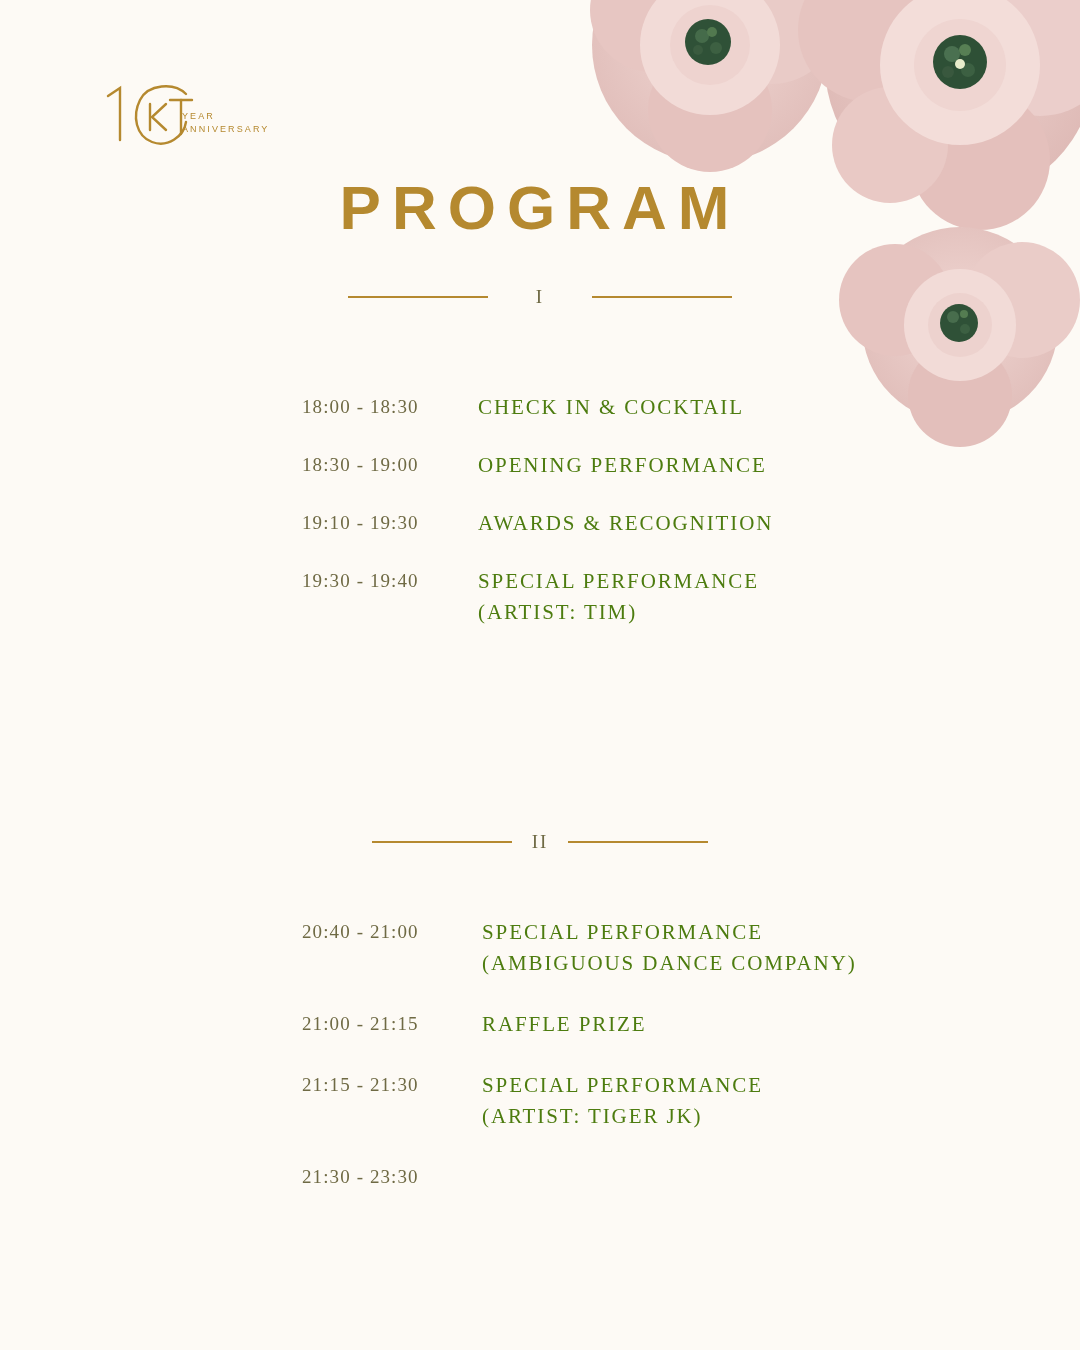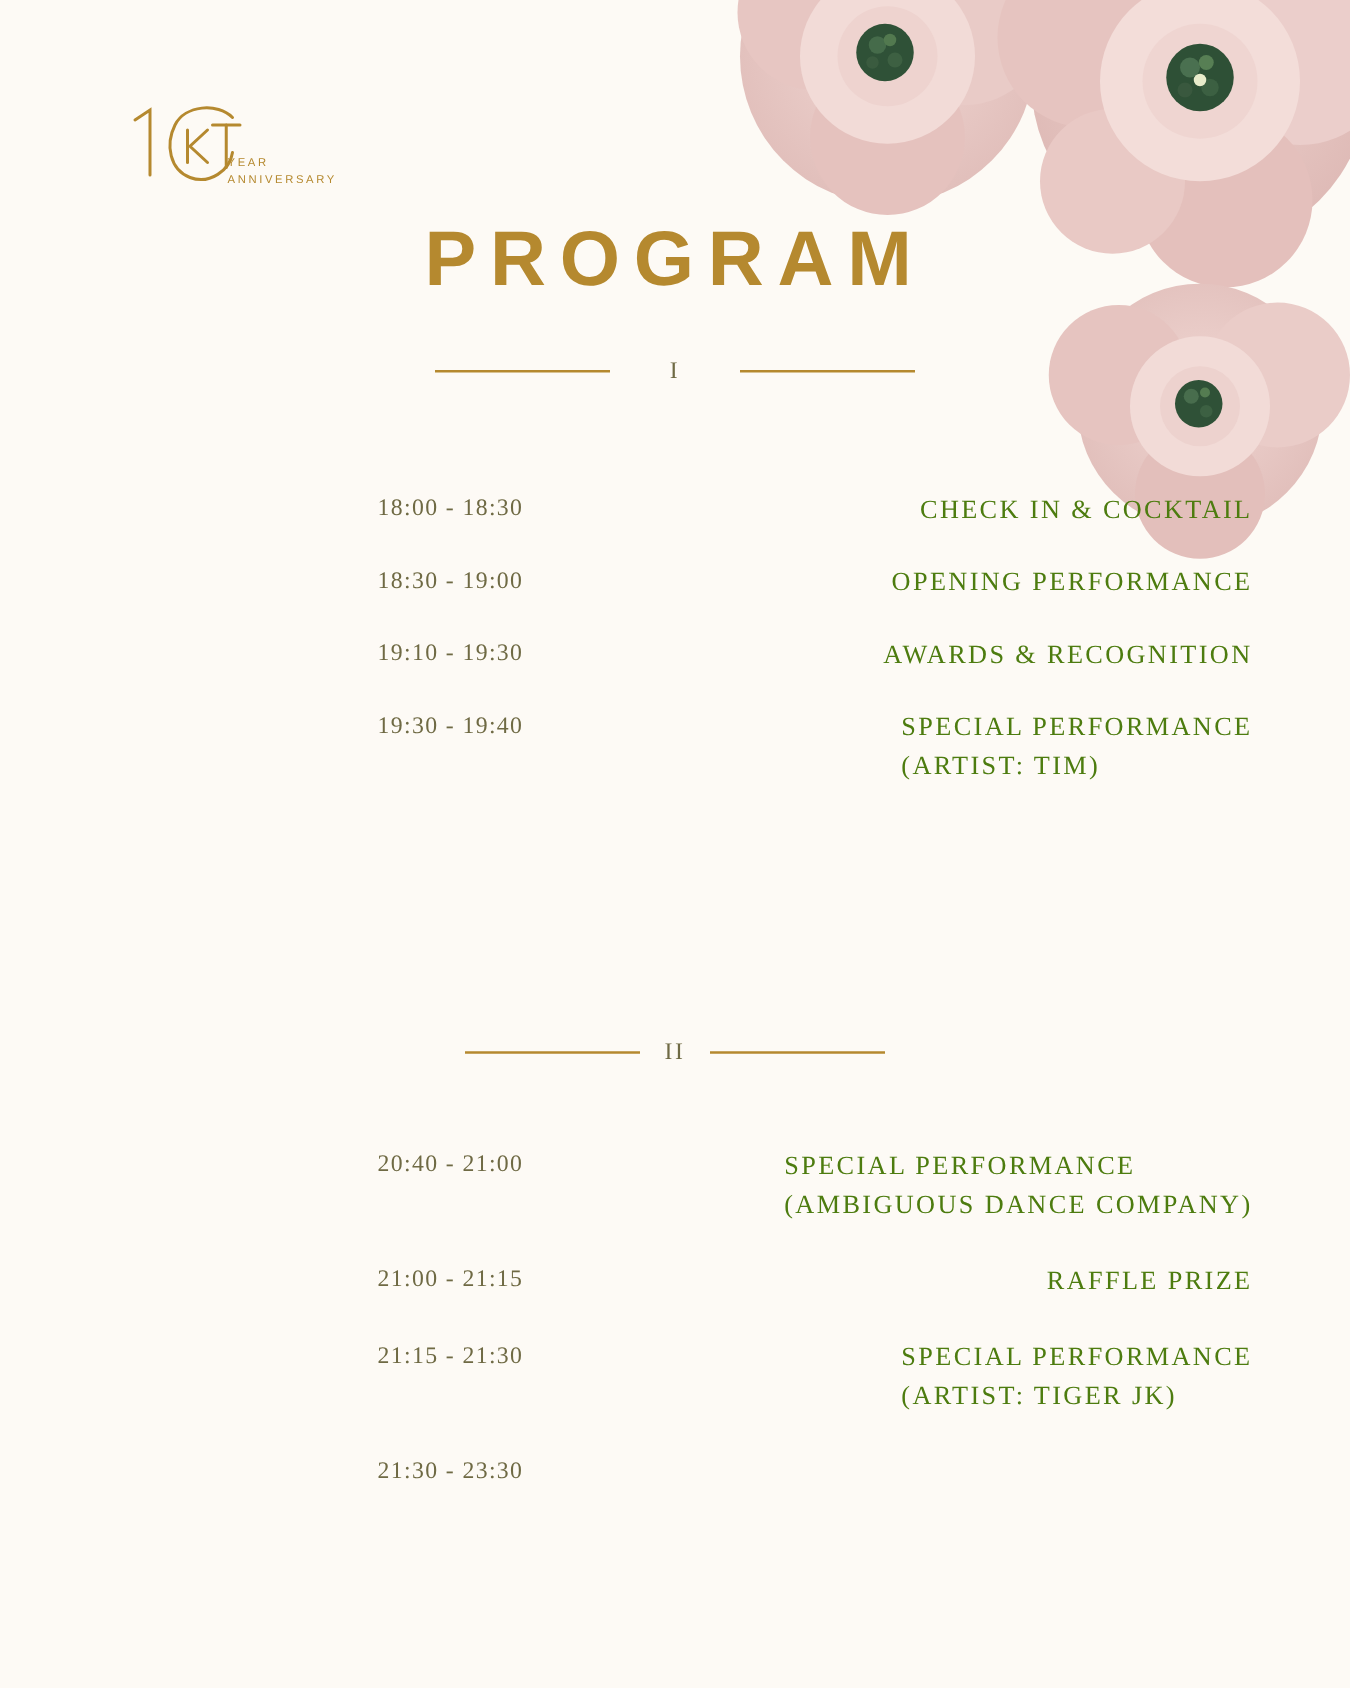--- a/index.html
+++ b/index.html
@@ -29,21 +29,21 @@
   .logo-wrap {
     position: absolute;
     left: 100px;
     top: 78px;
     width: 180px;
     height: 80px;
   }
   .logo-sub {
     position: absolute;
     left: 82px;
-    top: 46px;
+    top: 32px;
     font-family: "Liberation Sans", sans-serif;
     color: #b5892f;
     font-size: 9px;
     letter-spacing: 2.1px;
     line-height: 13px;
   }
 
   
   .title {
     position: absolute;
@@ -88,42 +88,41 @@
     left: 302px;
     width: 700px;
   }
   .schedule-1 { top: 392px; }
   .schedule-2 { top: 917px; }
 
   .row {
     display: flex;
     align-items: flex-start;
     margin-bottom: 27px;
-    justify-content: space-between;
   }
   .row .time {
     width: 176px;
     flex: 0 0 176px;
     font-family: "Liberation Serif", serif;
     font-size: 19px;
     letter-spacing: 1.1px;
     color: #6f6a44;
     line-height: 26px;
     padding-top: 2px;
   }
   .row .desc {
     font-family: "Liberation Serif", serif;
     font-size: 21px;
     letter-spacing: 1.9px;
     color: #4d7c0f;
     line-height: 31px;
     white-space: pre-line;
   }
   .schedule-2 .row .time { width: 180px; flex: 0 0 180px; }
-  .schedule-2 .row { margin-bottom: 30px; gap: 31px; }
+  .schedule-2 .row { margin-bottom: 30px; }
 </style>
 </head>
 <body>
 
 <div class="floral">
   <svg width="520" height="470" viewBox="0 0 520 470" xmlns="http://www.w3.org/2000/svg">
     <defs>
       <radialGradient id="pet1" cx="50%" cy="45%" r="60%">
         <stop offset="0%" stop-color="#f0d6d2"></stop>
         <stop offset="100%" stop-color="#e0bdb9"></stop>

